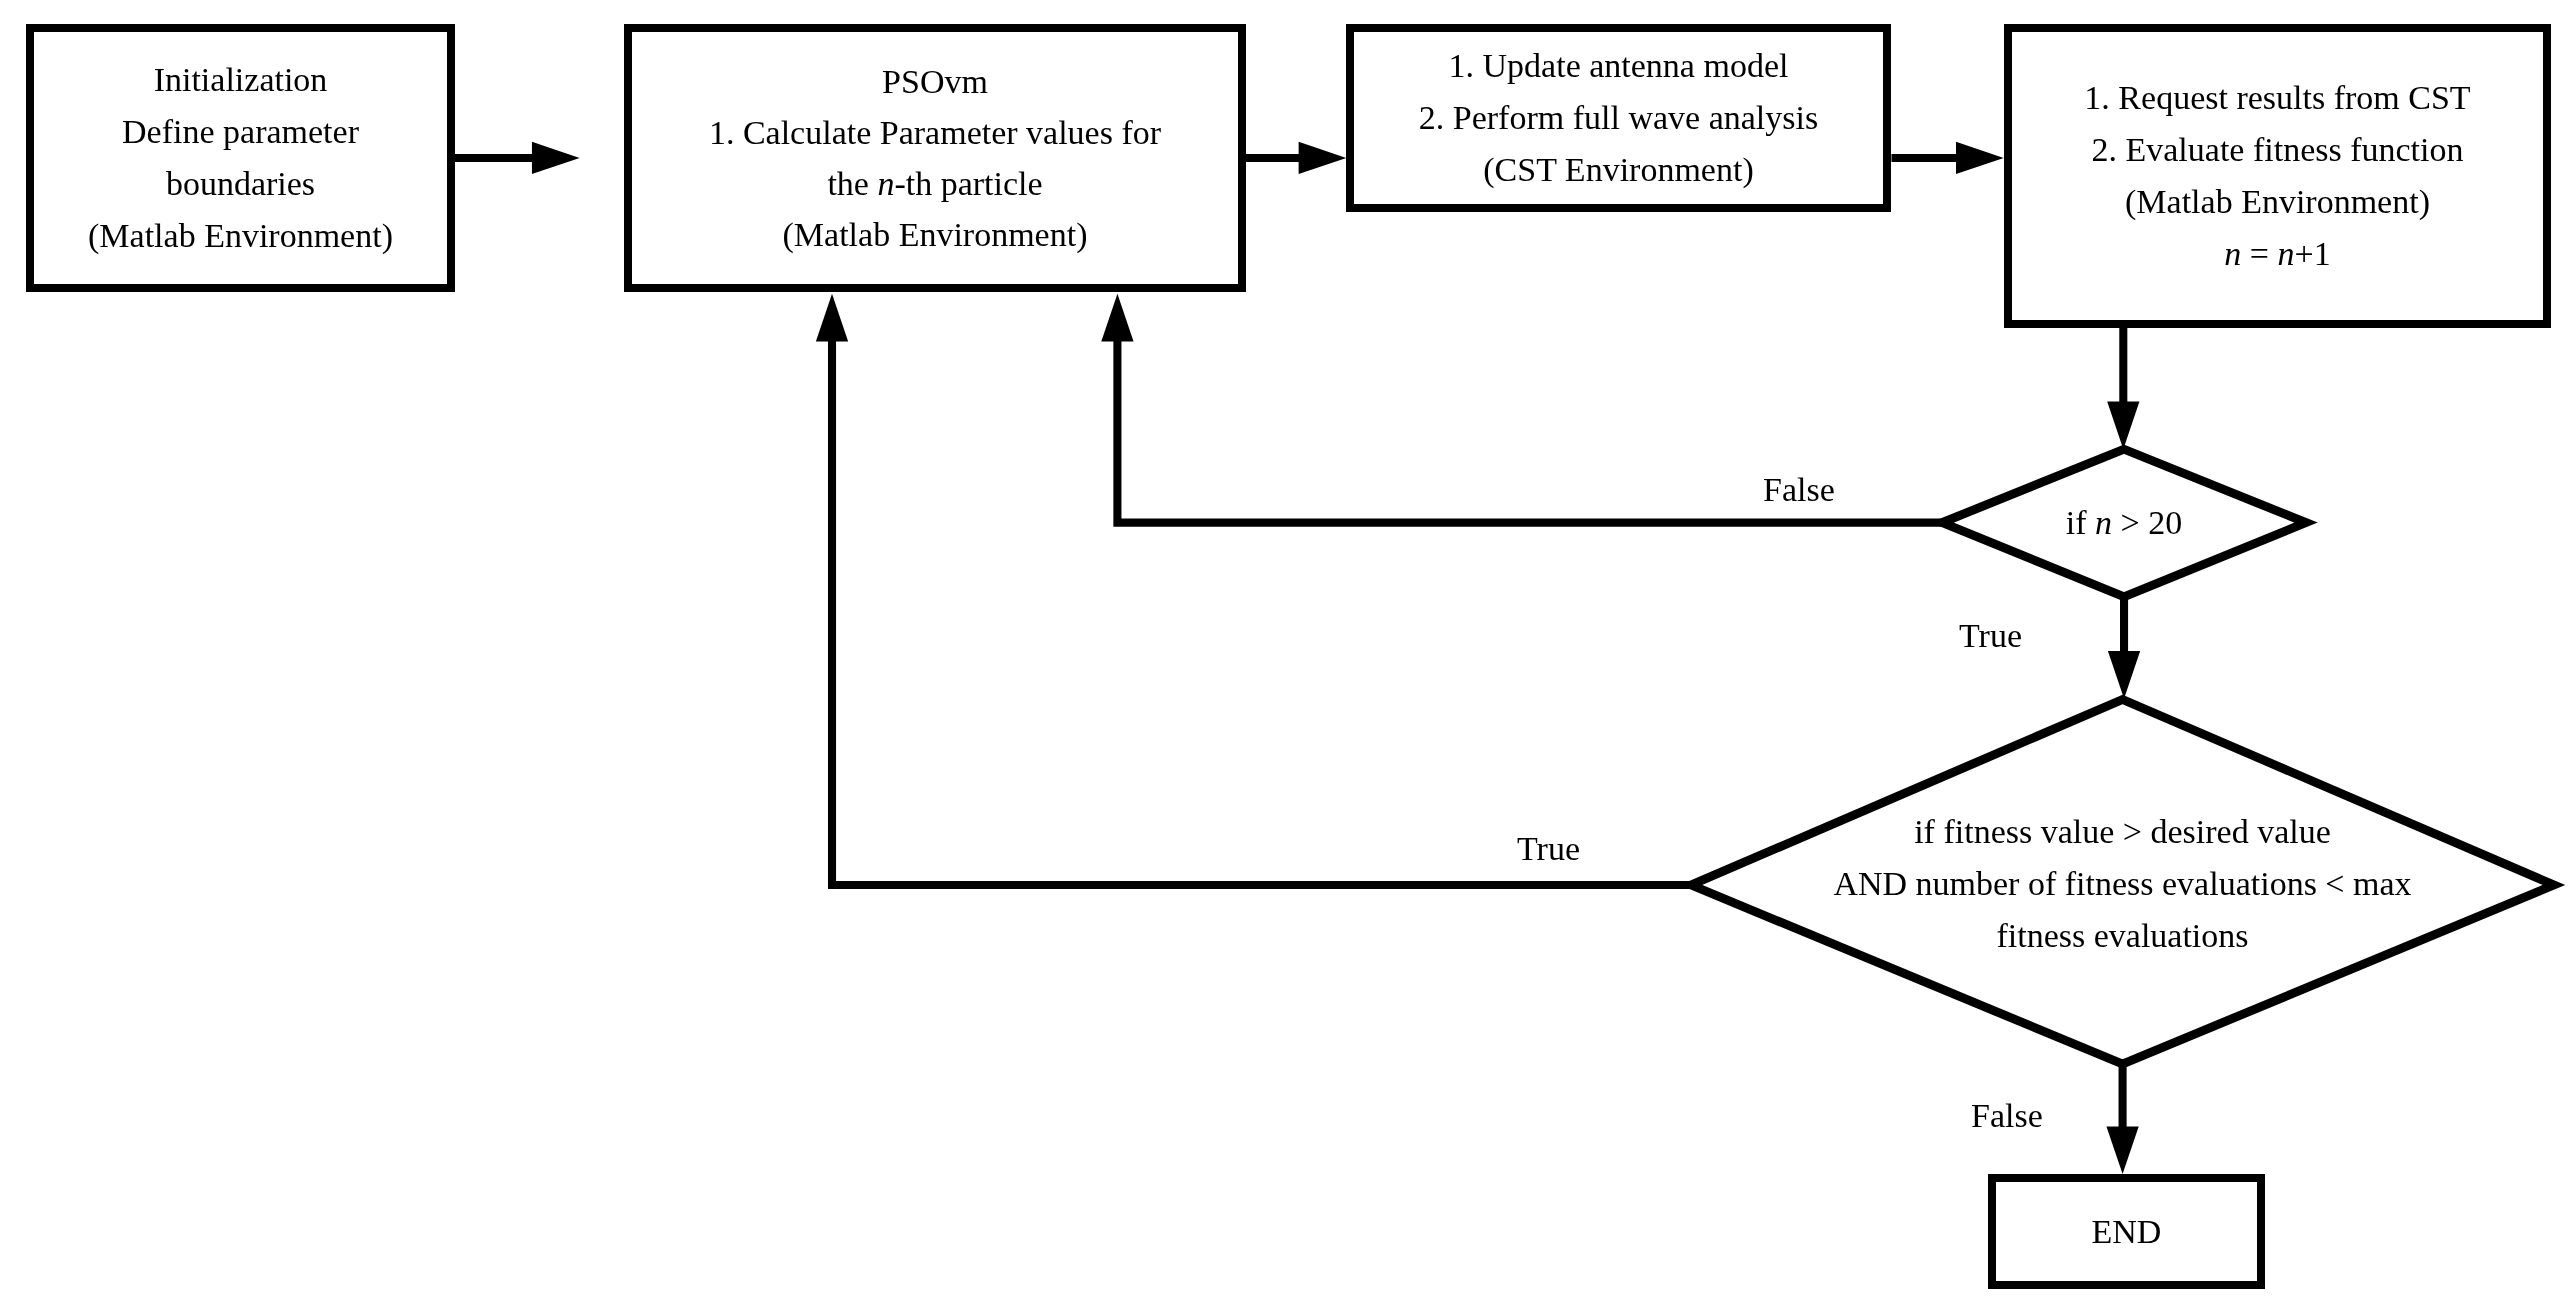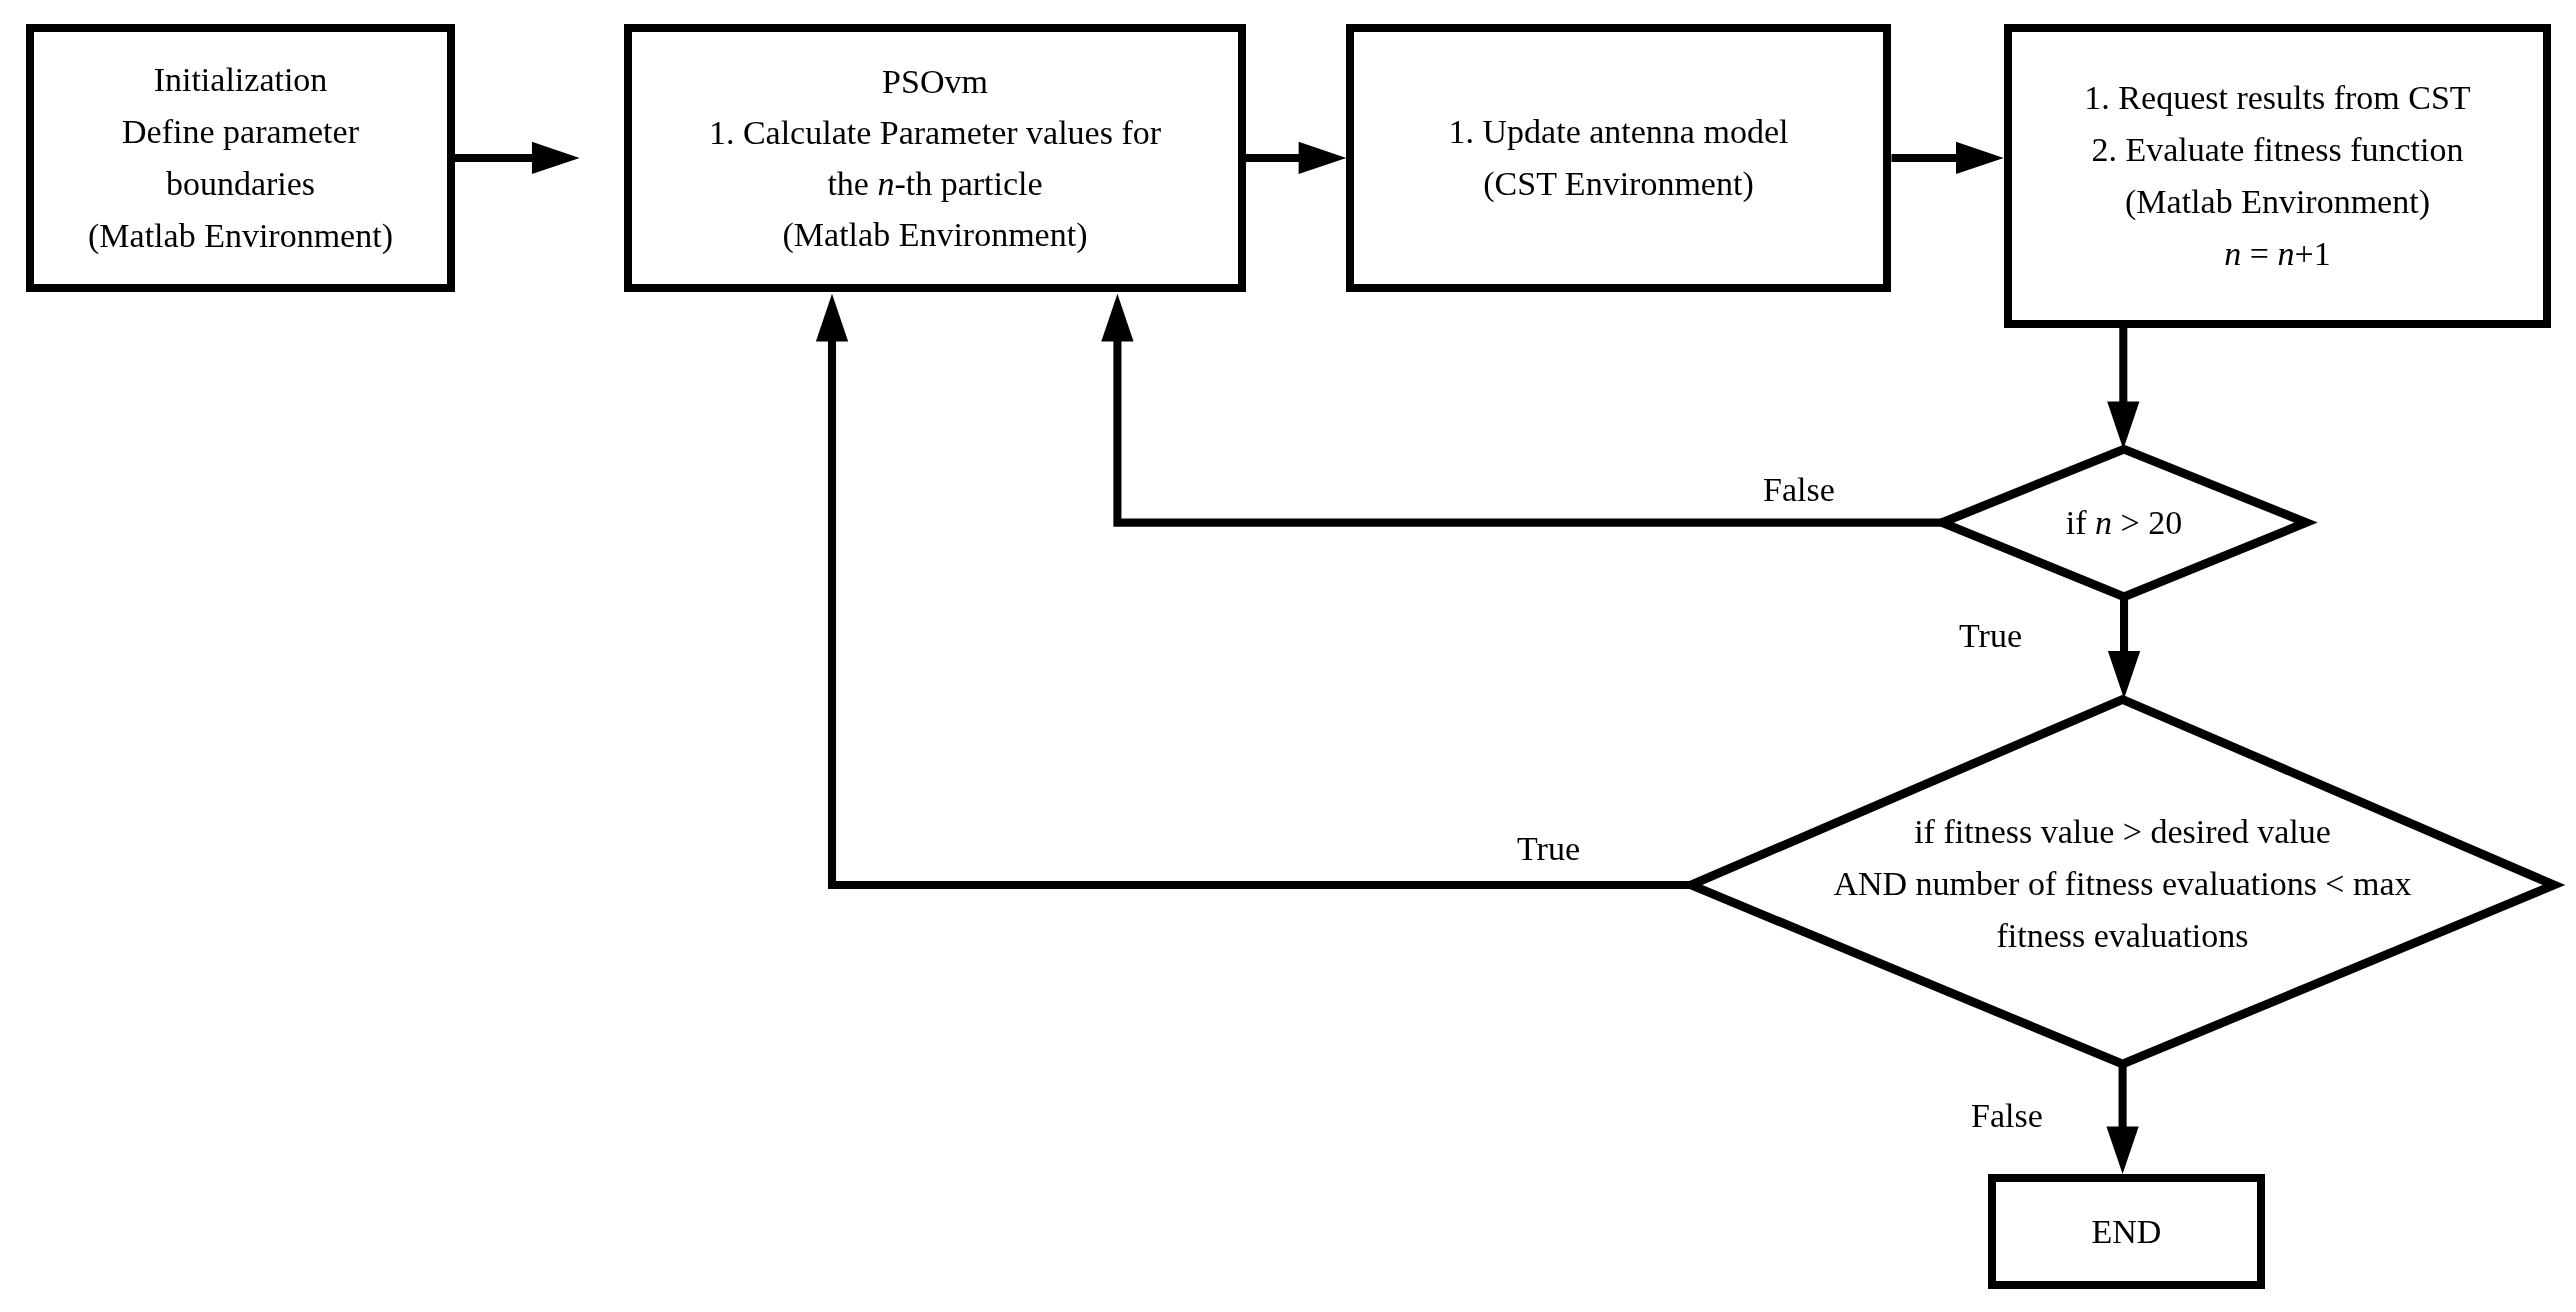--- a/index.html
+++ b/index.html
@@ -61,22 +61,23 @@
     <div><span>(Matlab Environment)</span></div>
   </div>
 
 <div class="node node-psovm" style="left:580px;top:23.5px;width:622px;height:268px;">
     <div><span>PSOvm</span></div>
     <div><span>1. Calculate Parameter values for</span></div>
     <div><span>the </span><i>n</i><span>-th particle</span></div>
     <div><span>(Matlab Environment)</span></div>
   </div>
 
-<div class="node" style="left:1346px;top:23.5px;width:545px;height:268px;">
+<div class="node" style="left:1346px;top:23.5px;width:545px;height:188px;">
     <div><span>1. Update antenna model</span></div>
+    <div><span>2. Perform full wave analysis</span></div>
     <div><span>(CST Environment)</span></div>
   </div>
 
 <div class="node" style="left:2004px;top:23.5px;width:547px;height:304px;">
     <div><span>1. Request results from CST</span></div>
     <div><span>2. Evaluate fitness function</span></div>
     <div><span>(Matlab Environment)</span></div>
     <div><i>n</i><span> = </span><i>n</i><span>+1</span></div>
   </div>
 

